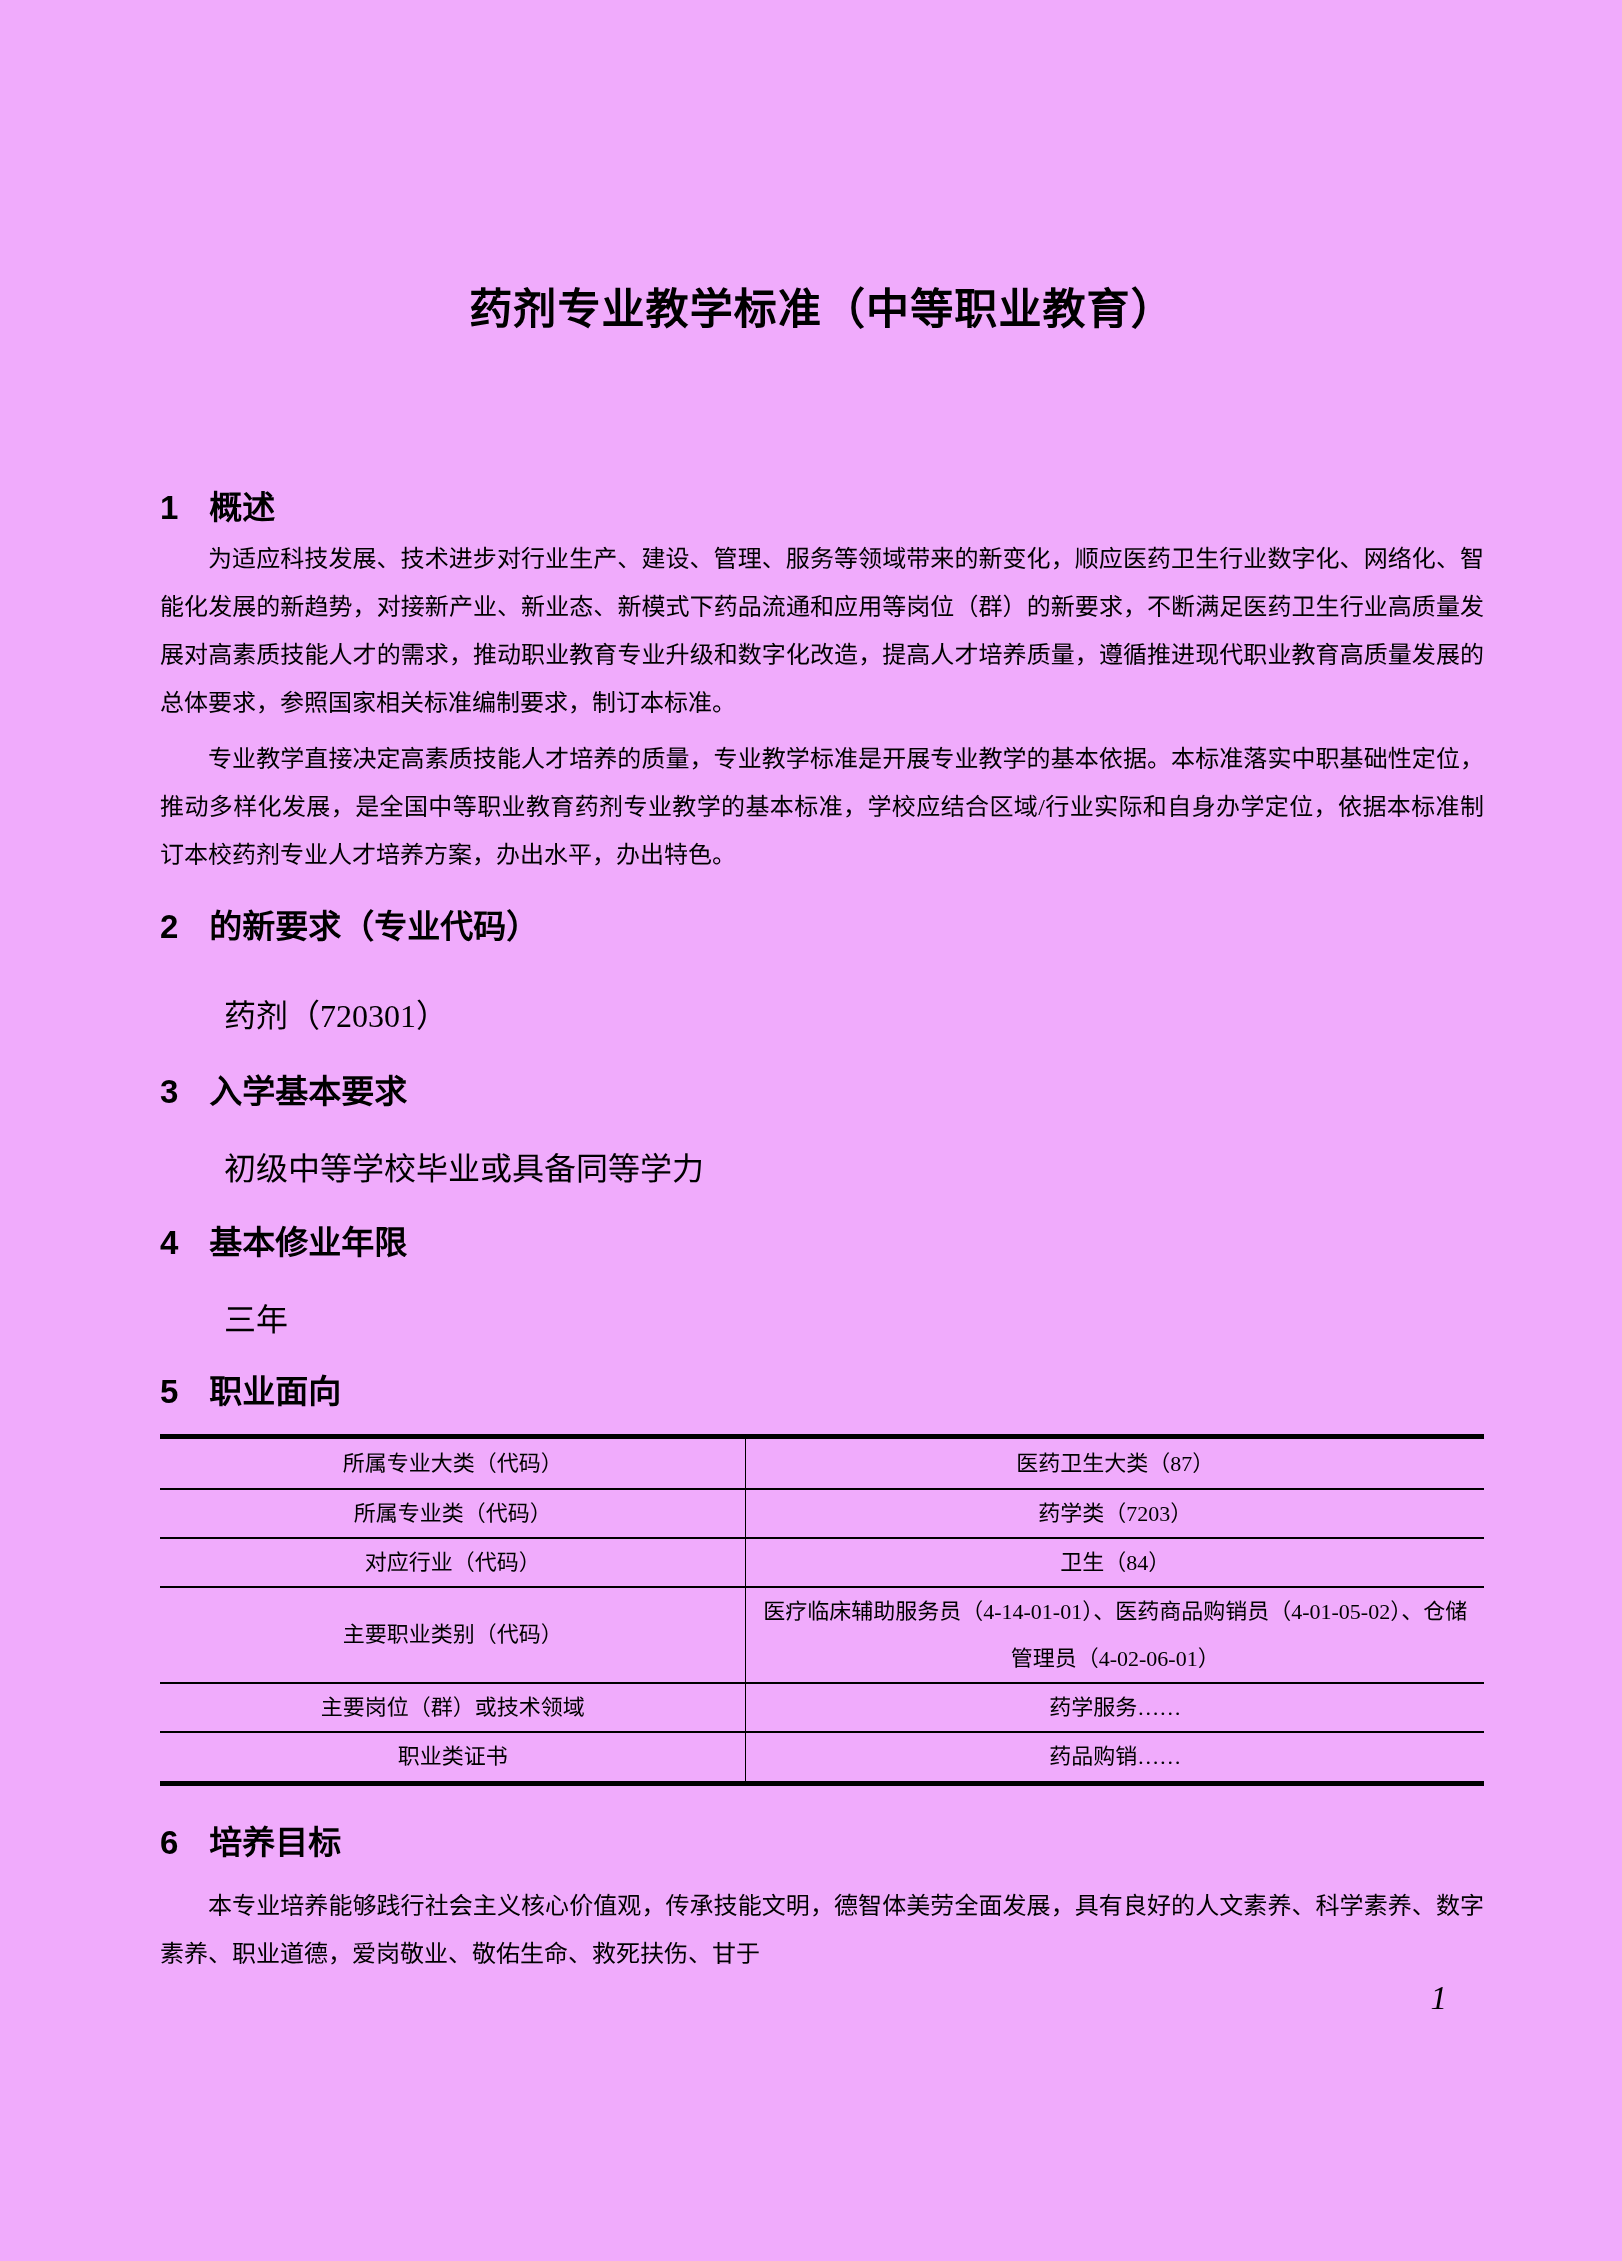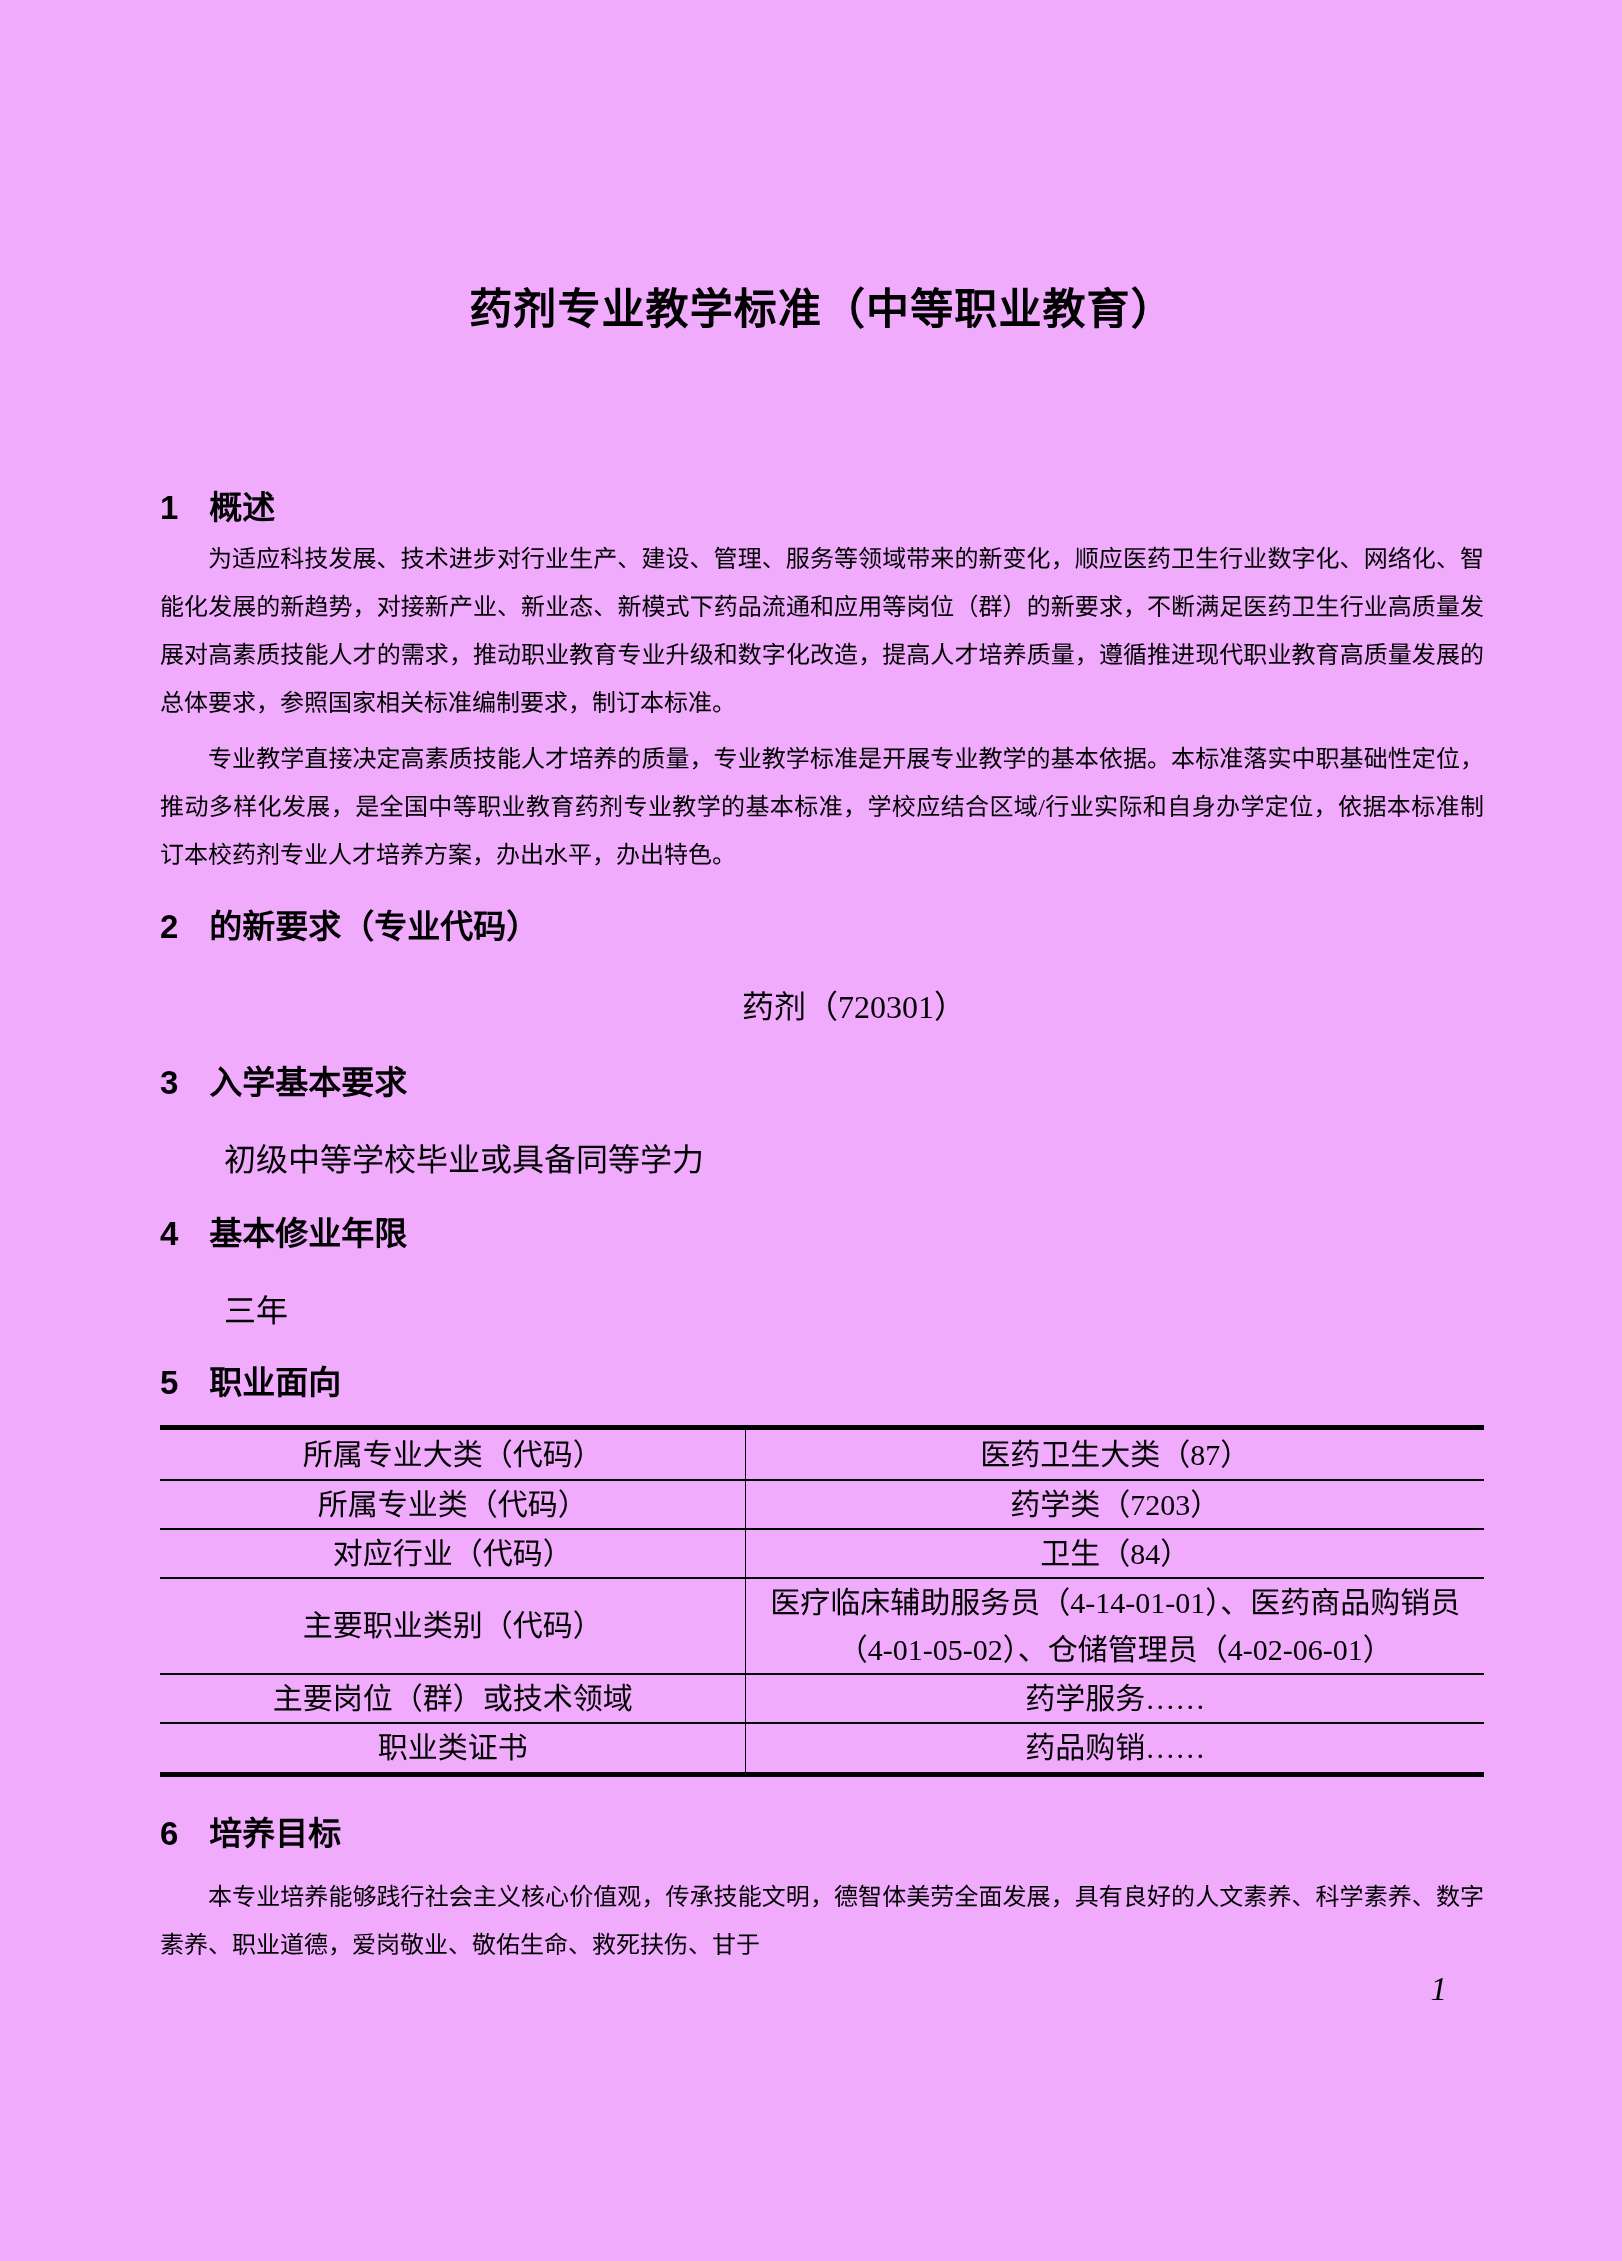--- a/index.html
+++ b/index.html
@@ -55,37 +55,37 @@
     margin: 0;
     font-size: 32px;
     line-height: 48px;
     text-indent: 2em;
   }
   
   .mt-h1   { margin-top: 152px; }
   .mt-p1   { margin-top: 7.9px;  }
   .mt-p2   { margin-top: 7.9px;  }
   .mt-h2   { margin-top: 28px;  }
-  .mt-b1   { margin-top: 36px; text-align: center;  }
+  .mt-b1   { margin-top: 45px;  }
   .mt-h3   { margin-top: 32px;  }
   .mt-b2   { margin-top: 33px;  }
   .mt-h4   { margin-top: 30px;  }
   .mt-b3   { margin-top: 33px;  }
   .mt-h5   { margin-top: 27.6px;  }
   .mt-tbl  { margin-top: 3.4px;   }
   .mt-h6   { margin-top: 37px;  }
   .mt-p6   { margin-top: 19px;  }
   .mt-pageno { margin-top: 7.9px; }
   
   .occ-table {
     width: 100%;
     border-collapse: collapse;
     border-top: 5px solid #000;
     border-bottom: 5.6px solid #000;
-    font-size: 30px;
+    font-size: 22px;
     margin-top: 22px;
   }
   .occ-table td {
     border-top: 2.8px solid #000;
     text-align: center;
     vertical-align: middle;
     padding: 0 11.2px;
     line-height: 47px;
   }
   .occ-table tr:first-child td { border-top: none; }

